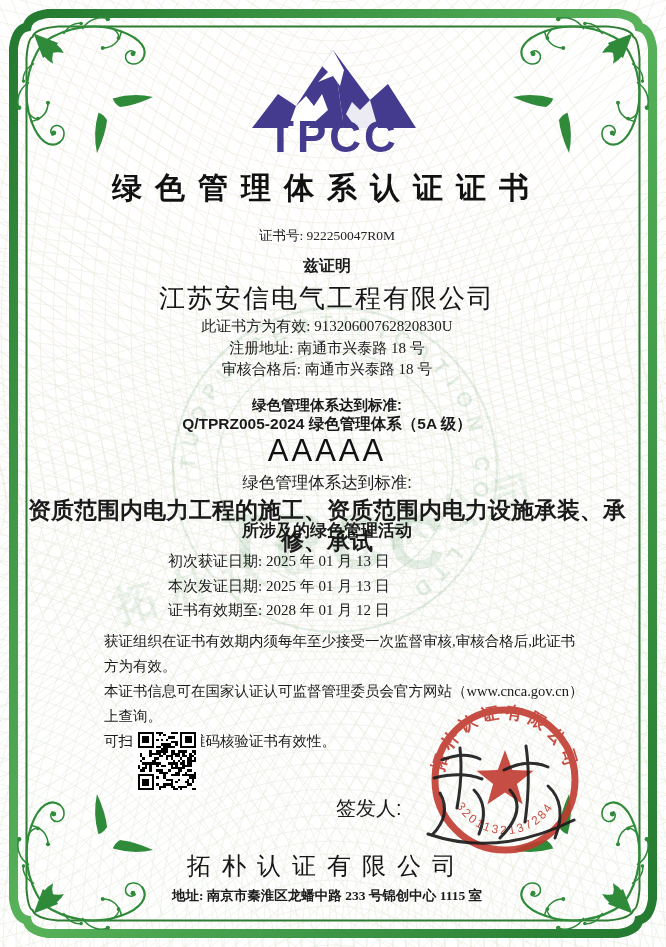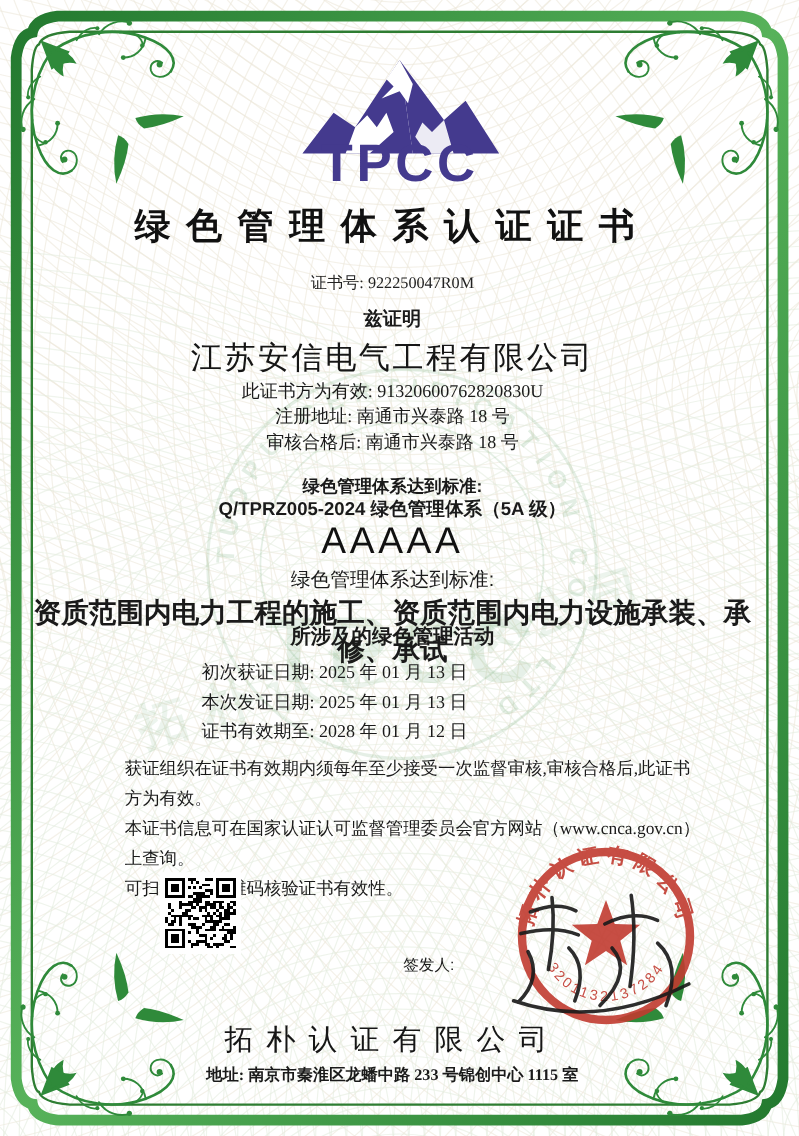--- a/index.html
+++ b/index.html
@@ -24,21 +24,21 @@
   .std-val{top:414px;font-size:15.5px;font-weight:bold;}
   .grade{top:433px;font-size:31px;letter-spacing:3px;color:#111;}
   .scope-head{top:472px;font-size:16.5px;}
   .scope1{top:495px;font-size:23px;font-weight:bold;}
   .scope2{top:519px;font-size:17px;font-weight:bold;font-family:Liberation Mono, monospace;}
   
   .dates{position:absolute;left:120px;top:549px;font-size:15px;line-height:24.5px;text-align:left;margin-left:48px;}
   .notes{position:absolute;left:104px;top:629px;width:480px;font-size:14.5px;line-height:25px;text-align:left;}
   
   .qr-box{position:absolute;left:133px;top:727px;width:68px;height:68px;background:#fff;}
-  .issuer{position:absolute;left:336px;top:795px;font-size:13px;text-align:center;}
+  .issuer{position:absolute;left:336px;top:795px;font-size:20px;text-align:center;}
   .seal-wrap{position:absolute;left:425px;top:700px;width:160px;height:160px;}
   .sig-wrap{position:absolute;left:408px;top:738px;width:190px;height:112px;}
   .foot-co{top:850px;font-size:24px;letter-spacing:11px;font-family:"Liberation Serif",serif;color:#161616;}
   .foot-addr{top:887px;font-size:13.5px;font-weight:bold;font-family:"Liberation Serif",serif;}
 </style>
 </head>
 <body>
 
 <div class="page">
 

